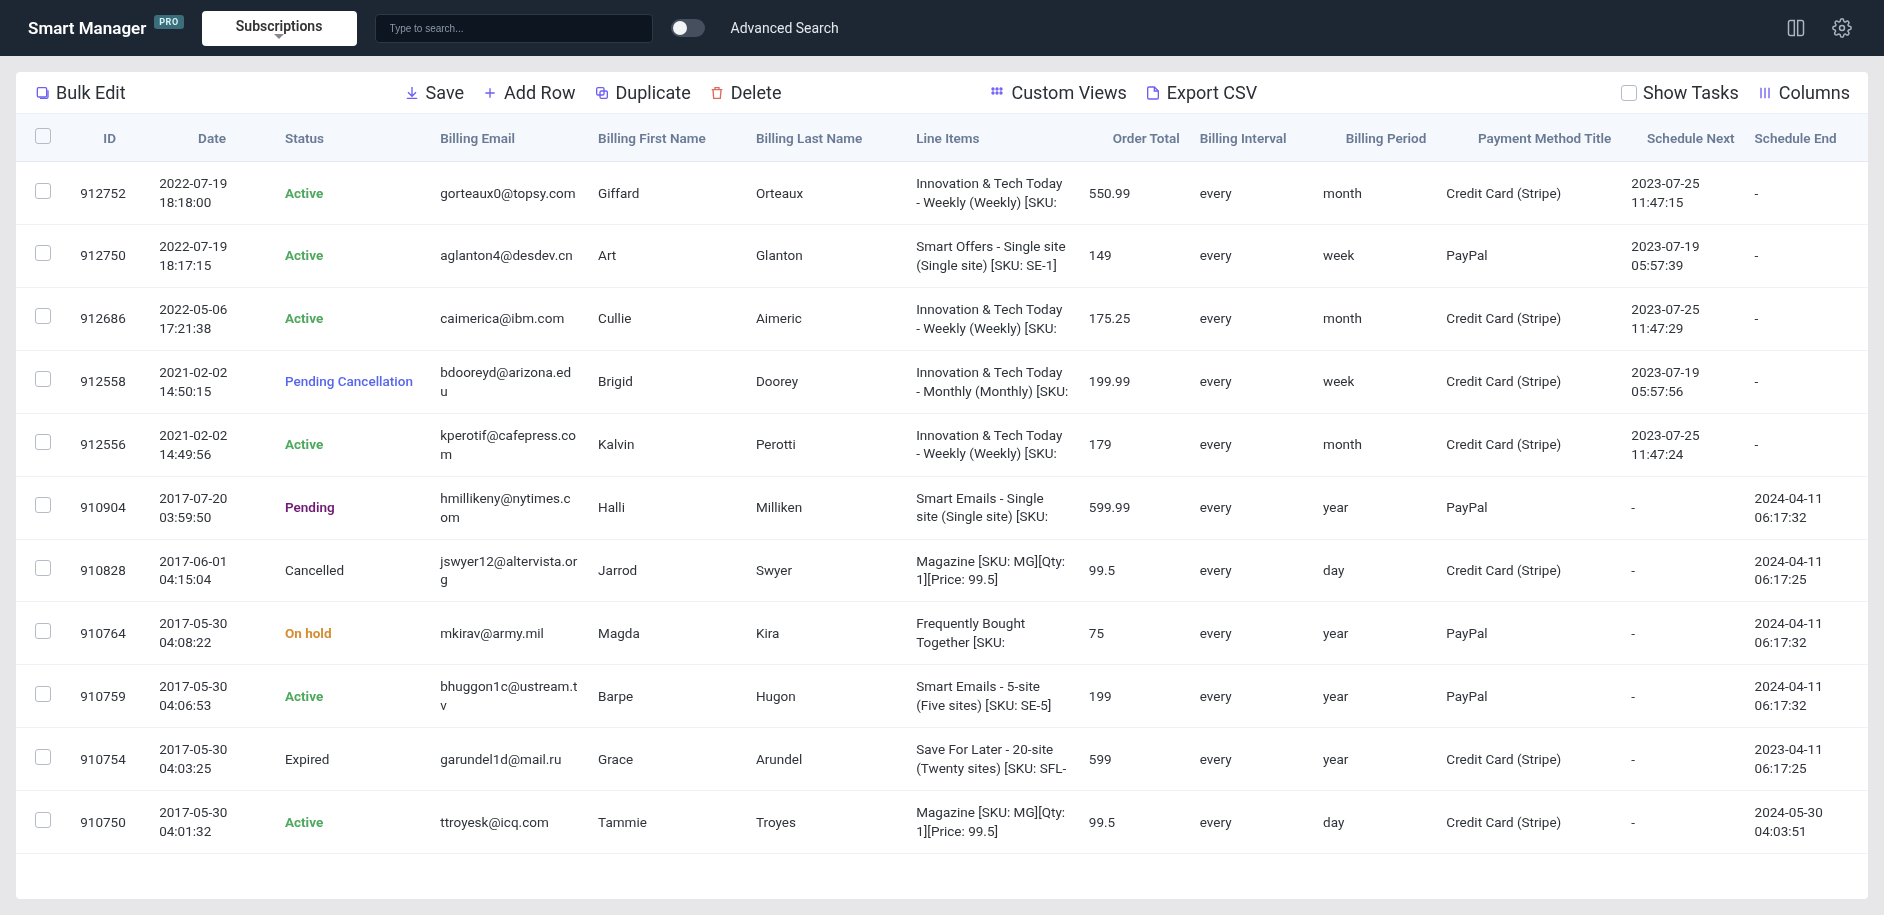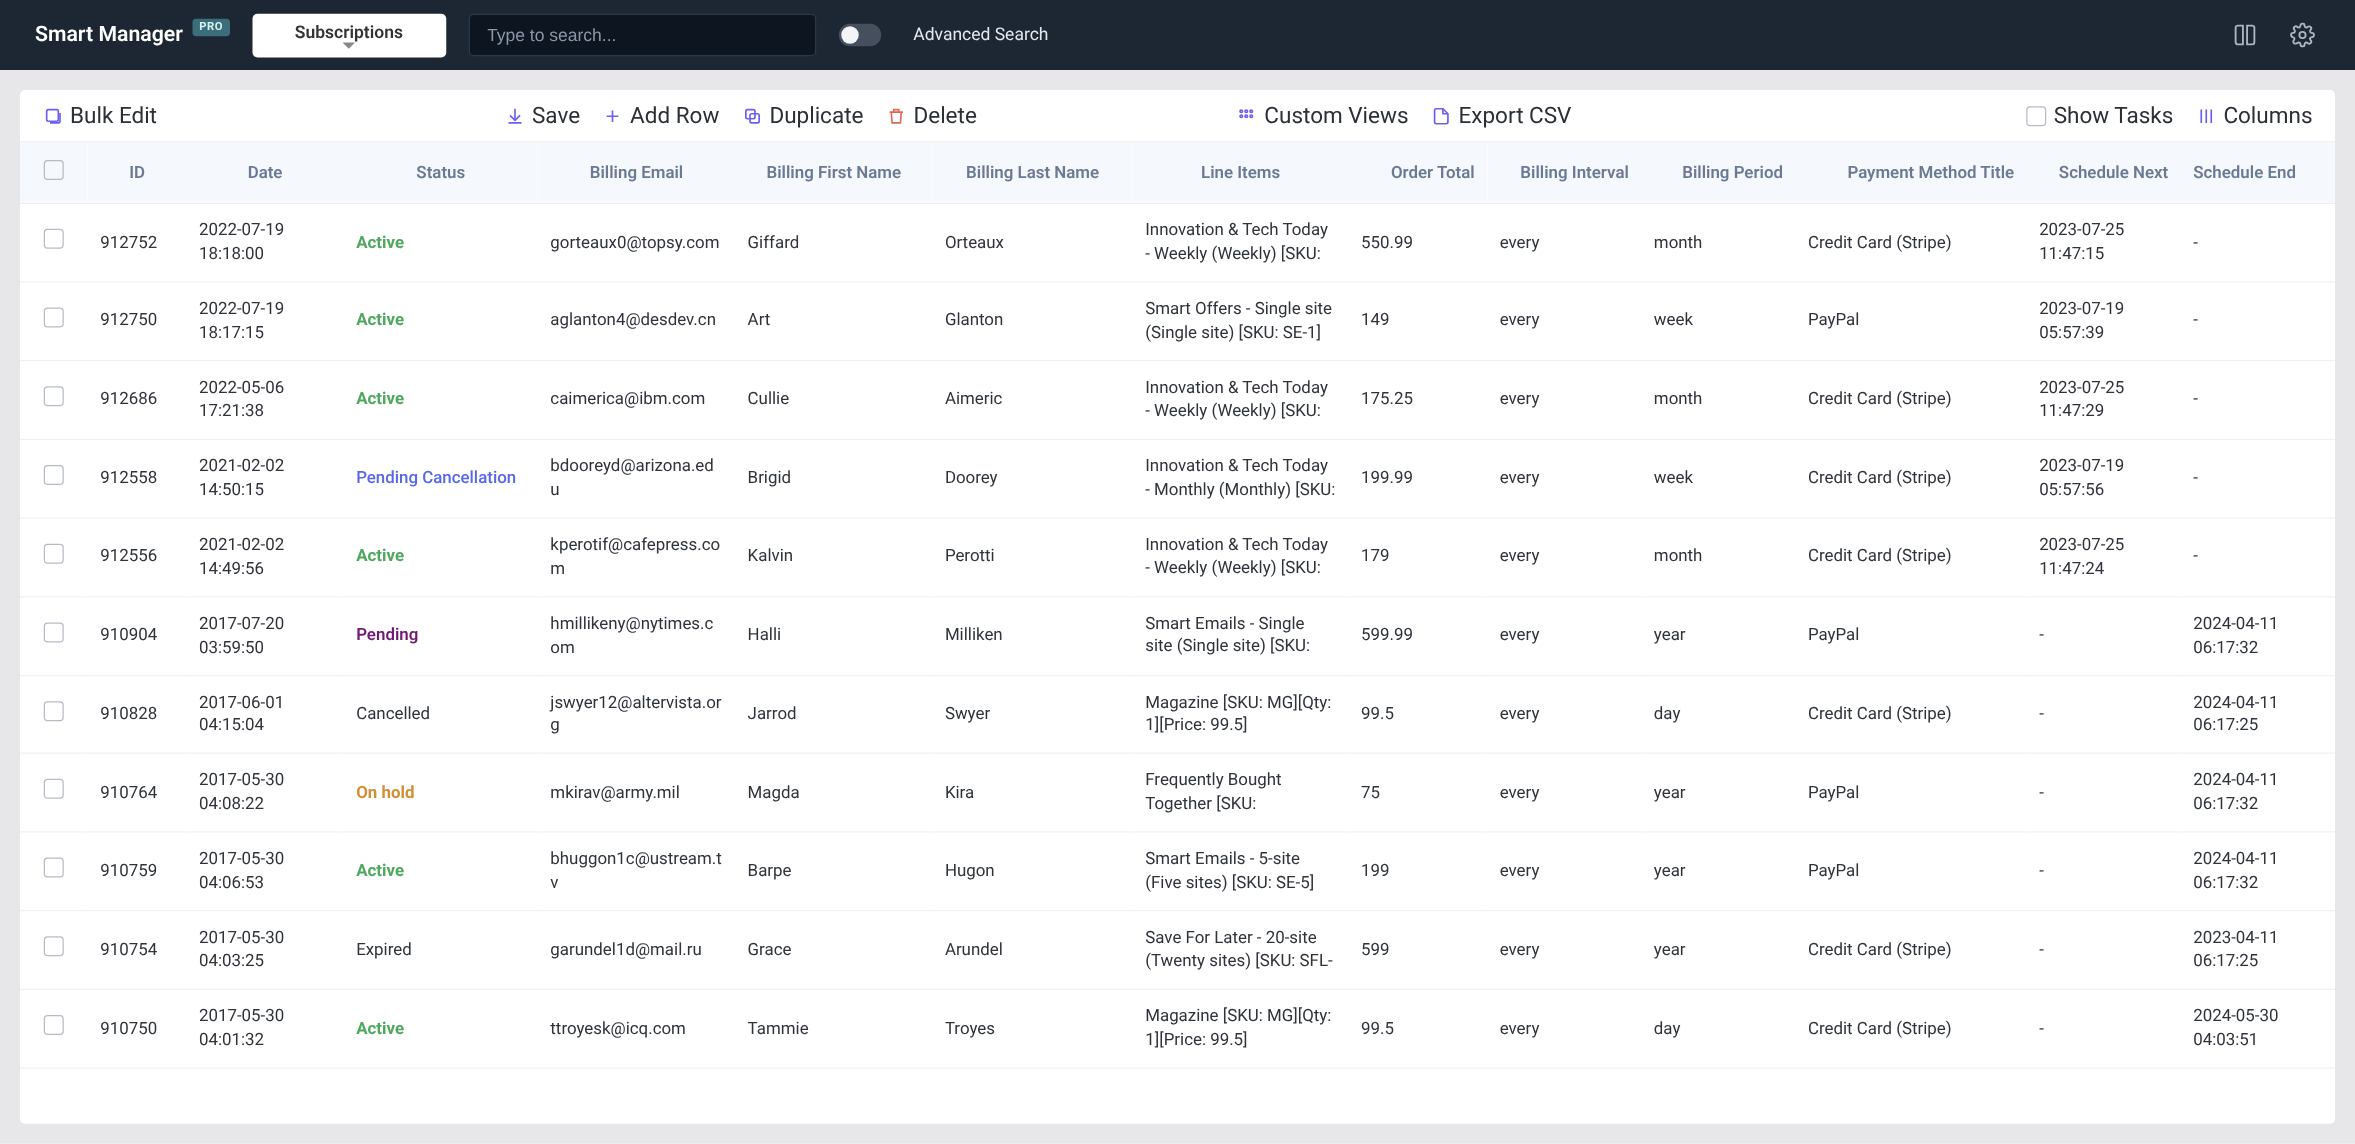--- a/index.html
+++ b/index.html
@@ -56,21 +56,21 @@
     border-right: 5px solid transparent;
     border-top: 5px solid #888;
   }
   .search-input {
     background: #0d1520;
     border: 1px solid #2c3847;
     color: #4d7c0f;
     border-radius: 4px;
     padding: 8px 14px;
     width: 278px;
-    font-size: 14px;
+    font-size: 10px;
   }
   .search-input::placeholder { color: #8b97a7; }
   .adv-search { display: flex; align-items: center; gap: 26px; color: #e5e9ee; font-size: 14px; }
   .toggle {
     width: 34px; height: 18px; background: #454f5e; border-radius: 999px;
     position: relative; cursor: pointer;
   }
   .toggle::after {
     content: ""; position: absolute; left: 2px; top: 2px;
     width: 14px; height: 14px; background: #f3f4f6; border-radius: 50%;
@@ -120,21 +120,21 @@
   }
   table {
     width: 100%;
     border-collapse: collapse;
     table-layout: fixed;
   }
   thead th {
     background: #f5f8fc;
     color: #6a7a95;
     font-weight: 600;
-    text-align: center;
+    text-align: left;
     padding: 14px 10px;
     font-size: 13.5px;
     position: sticky;
     top: 0;
     white-space: nowrap;
     border-bottom: 1px solid #e6e9ee;
   }
   thead th.center, tbody td.center { text-align: center; }
   tbody td {
     padding: 12px 10px;
@@ -295,21 +295,21 @@
         <tr>
           <th class="center"><span class="chk"></span></th>
           <th class="center">ID</th>
           <th class="center">Date</th>
           <th>Status</th>
           <th>Billing Email</th>
           <th>Billing First Name</th>
           <th>Billing Last Name</th>
           <th>Line Items</th>
           <th style="text-align:right">Order Total</th>
-          <th style="text-align:right">Billing Interval</th>
+          <th style="text-align:left">Billing Interval</th>
           <th style="text-align:right">Billing Period</th>
           <th style="text-align:right">Payment Method Title</th>
           <th style="text-align:right">Schedule Next</th>
           <th style="text-align:left">Schedule End</th>
         </tr>
       </thead>
       <tbody id="tbody">
           <tr>
             <td class="center"><span class="chk"></span></td>
             <td>912752</td>

